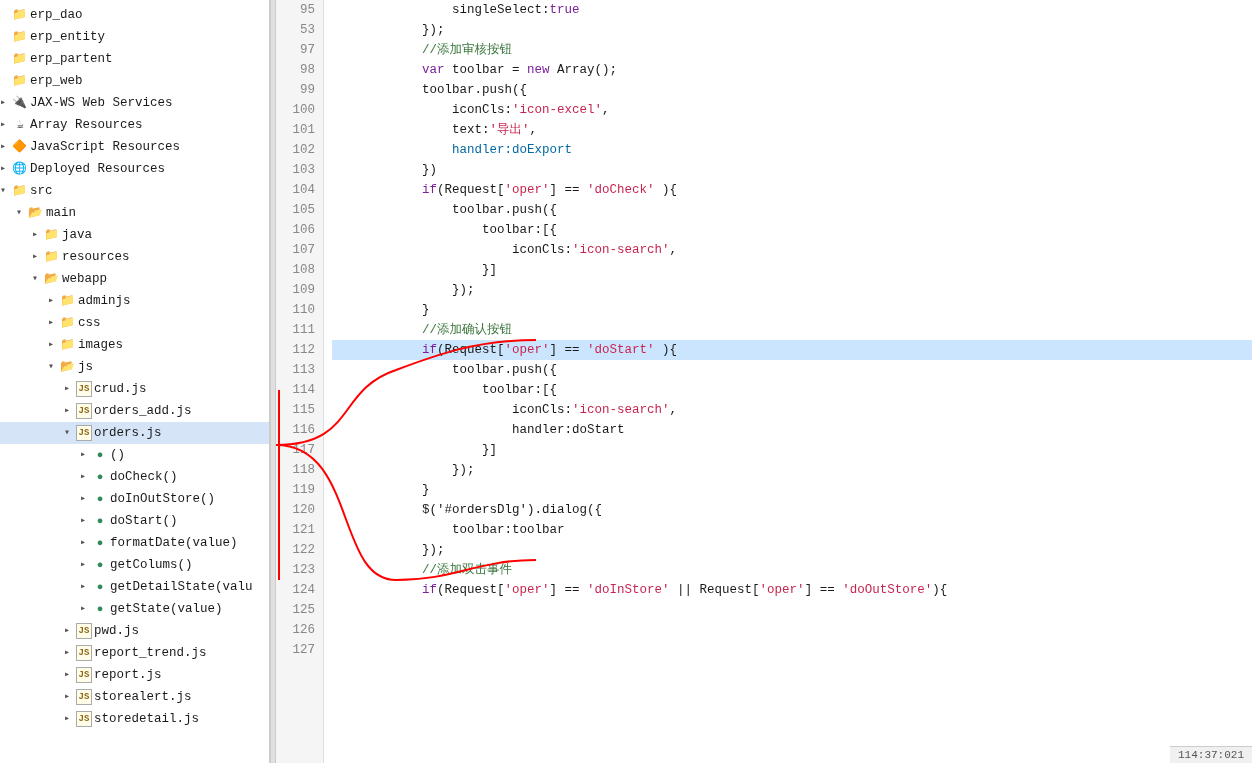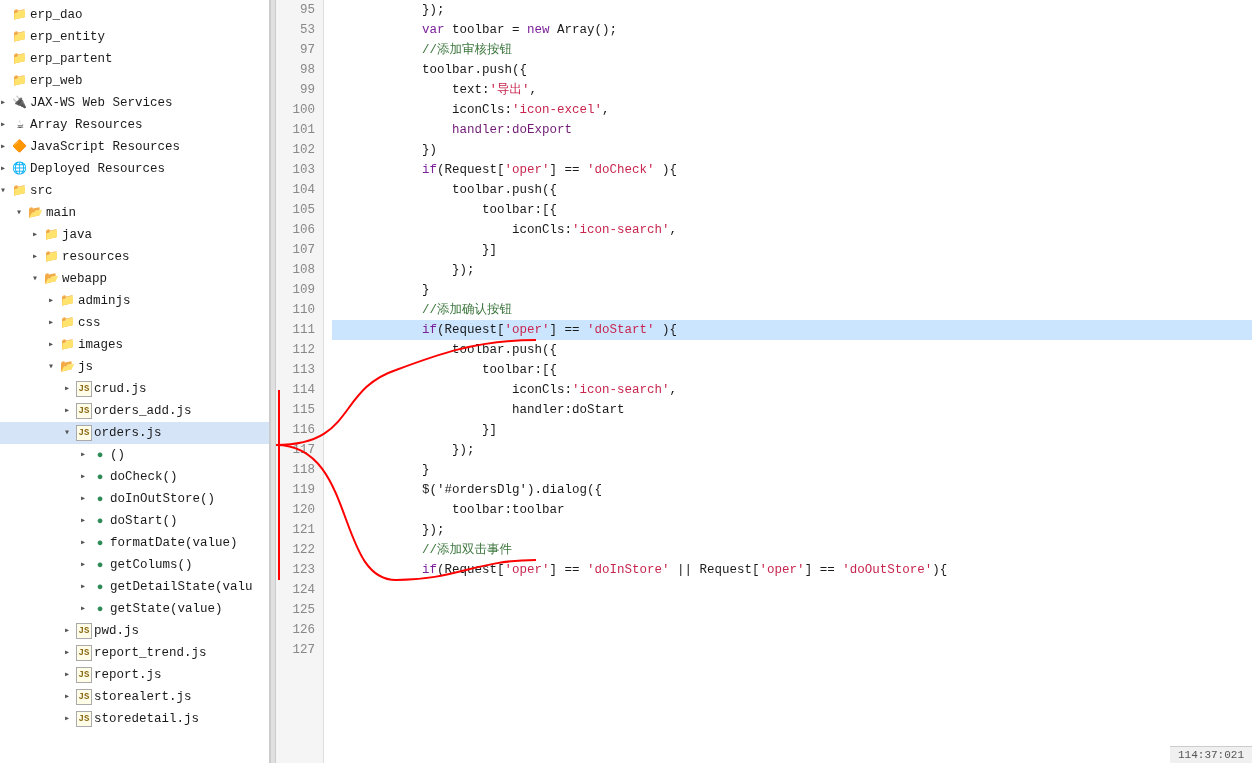--- a/index.html
+++ b/index.html
@@ -397,27 +397,28 @@
         <span class="line-num">120</span>
         <span class="line-num">121</span>
         <span class="line-num">122</span>
         <span class="line-num">123</span>
         <span class="line-num">124</span>
         <span class="line-num">125</span>
         <span class="line-num">126</span>
         <span class="line-num">127</span>
       </div>
     <div class="code-lines" id="code-lines-col">
+        <div class="code-line"><span style="color:#1a1a1a">                </span><span style="color:#1a1a1a">singleSelect</span><span style="color:#1a1a1a">:</span><span style="color:#7b2099">true</span></div>
         <div class="code-line"><span style="color:#1a1a1a">            </span><span style="color:#1a1a1a">});</span></div>
+        <div class="code-line"><span style="color:#1a1a1a">            </span><span style="color:#3c763d">//添加审核按钮</span></div>
         <div class="code-line"><span style="color:#1a1a1a">            </span><span style="color:#7b2099">var</span><span style="color:#1a1a1a"> toolbar = </span><span style="color:#7b2099">new</span><span style="color:#1a1a1a"> Array();</span></div>
-        <div class="code-line"><span style="color:#1a1a1a">            </span><span style="color:#3c763d">//添加审核按钮</span></div>
         <div class="code-line"><span style="color:#1a1a1a">            </span><span style="color:#1a1a1a">toolbar.push({</span></div>
+        <div class="code-line"><span style="color:#1a1a1a">                </span><span style="color:#1a1a1a">iconCls:</span><span style="color:#c7254e">'icon-excel'</span><span style="color:#1a1a1a">,</span></div>
         <div class="code-line"><span style="color:#1a1a1a">                </span><span style="color:#1a1a1a">text:</span><span style="color:#c7254e">'导出'</span><span style="color:#1a1a1a">,</span></div>
-        <div class="code-line"><span style="color:#1a1a1a">                </span><span style="color:#1a1a1a">iconCls:</span><span style="color:#c7254e">'icon-excel'</span><span style="color:#1a1a1a">,</span></div>
-        <div class="code-line"><span style="color:#1a1a1a">                </span><span style="color:#701a75">handler:doExport</span></div>
+        <div class="code-line"><span style="color:#1a1a1a">                </span><span style="color:#0369a1">handler:doExport</span></div>
         <div class="code-line"><span style="color:#1a1a1a">            </span><span style="color:#1a1a1a">})</span></div>
         <div class="code-line"><span style="color:#1a1a1a">            </span><span style="color:#7b2099">if</span><span style="color:#1a1a1a">(Request[</span><span style="color:#c7254e">'oper'</span><span style="color:#1a1a1a">] == </span><span style="color:#c7254e">'doCheck'</span><span style="color:#1a1a1a"> ){</span></div>
         <div class="code-line"><span style="color:#1a1a1a">                </span><span style="color:#1a1a1a">toolbar.push({</span></div>
         <div class="code-line"><span style="color:#1a1a1a">                    </span><span style="color:#1a1a1a">toolbar:[{</span></div>
         <div class="code-line"><span style="color:#1a1a1a">                        </span><span style="color:#1a1a1a">iconCls:</span><span style="color:#c7254e">'icon-search'</span><span style="color:#1a1a1a">,</span></div>
         <div class="code-line"><span style="color:#1a1a1a">                    </span><span style="color:#1a1a1a">}]</span></div>
         <div class="code-line"><span style="color:#1a1a1a">                </span><span style="color:#1a1a1a">});</span></div>
         <div class="code-line"><span style="color:#1a1a1a">            </span><span style="color:#1a1a1a">}</span></div>
         <div class="code-line"><span style="color:#1a1a1a">            </span><span style="color:#3c763d">//添加确认按钮</span></div>
         <div class="code-line highlighted"><span style="color:#1a1a1a">            </span><span style="color:#7b2099">if</span><span style="color:#1a1a1a">(Request[</span><span style="color:#c7254e">'oper'</span><span style="color:#1a1a1a">] == </span><span style="color:#c7254e">'doStart'</span><span style="color:#1a1a1a"> ){</span></div>

